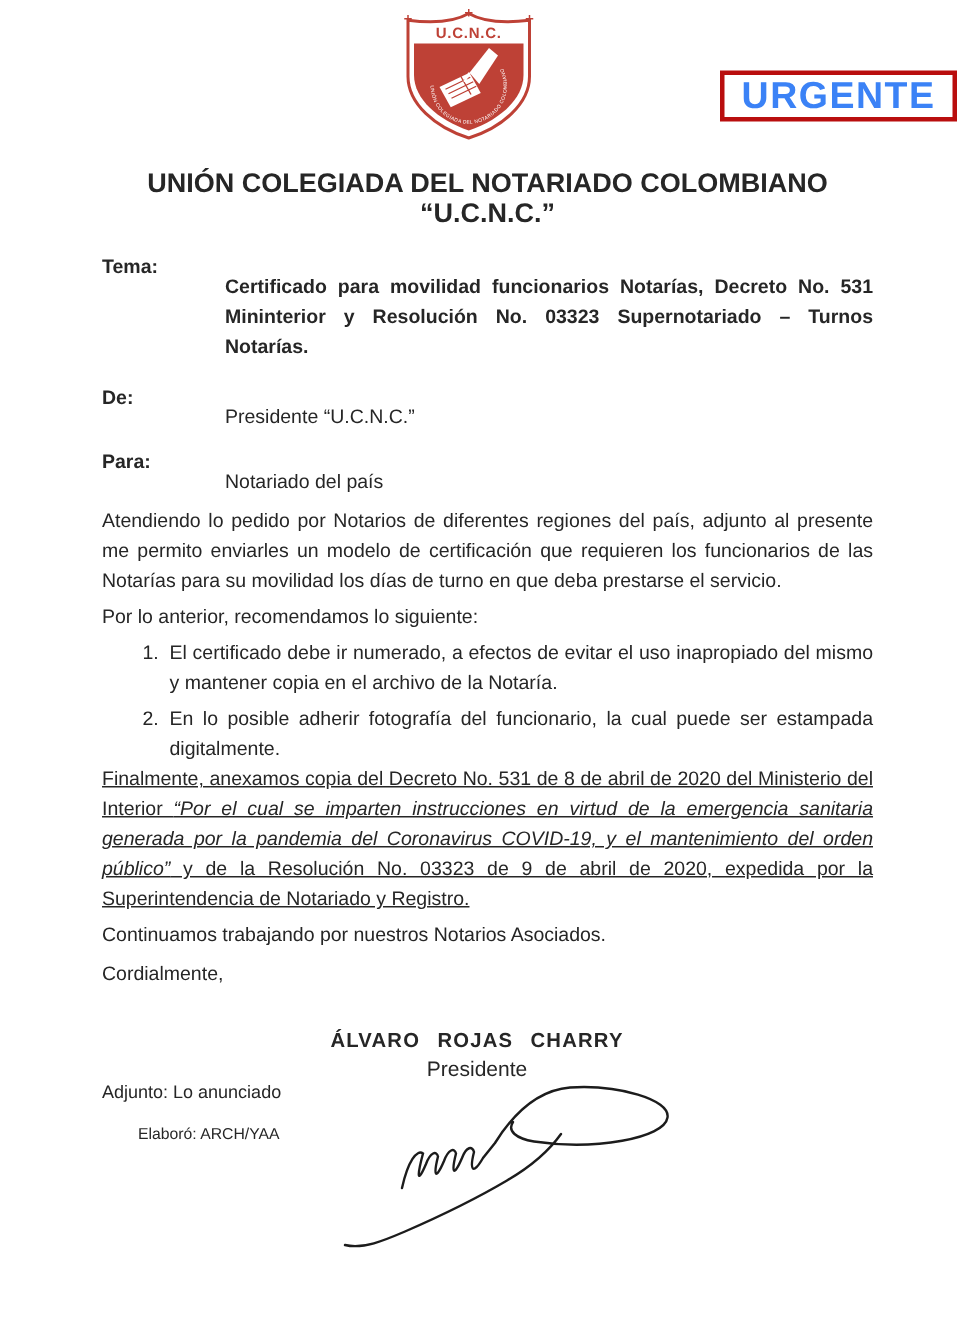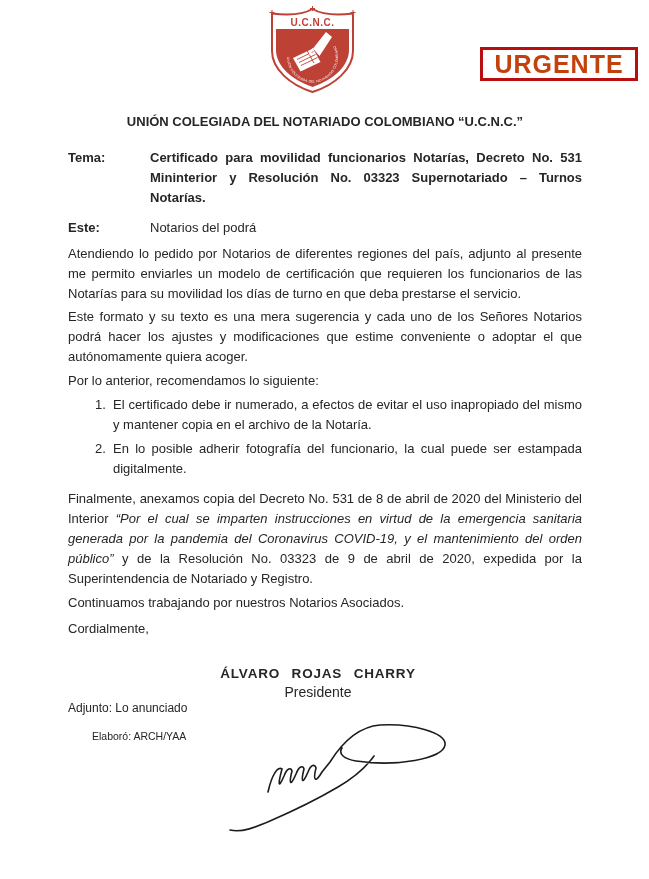--- a/index.html
+++ b/index.html
@@ -11,47 +11,47 @@
     font-size:13px; line-height:20px;
     color:#262626;
     overflow:hidden;
   }
   .content { padding:0 67px 0 68px; }
 
   
   .logo-wrap { position:absolute; left:267px; top:6px; width:91px; height:90px; }
   .urgente {
     position:absolute; left:480px; top:47px; width:152px; height:28px;
-    border:3px solid #b90e0e; color:#c2410c;
+    border:3px solid #b90e0e; color:#3b82f6;
     font-size:25px; font-weight:bold; line-height:28px;
     text-align:center; letter-spacing:1px;
   }
 
-  .title { margin:0; padding-top:112px; text-align:center; font-weight:bold; font-size:13px; }
+  .title { margin:0; padding-top:112px; text-align:center; font-weight:bold; font-size:18px; }
 
   .memo-row { display:flex; justify-content:space-between; margin-top:20px; }
   .memo-num { font-weight:bold; }
 
   .meta-row { display:flex; }
   .meta-row.tema { margin-top:16px; }
   .meta-row.de   { margin-top:14px; }
   .meta-row.para { margin-top:10px; }
   .meta-label { width:82px; flex:none; font-weight:bold; }
-  .meta-value { flex:1; }
+  .meta-value { flex:1;margin-top:13px; }
   .meta-value.bold { font-weight:bold; text-align:justify; }
 
   .salutation { margin-top:20px; }
   .para-j { text-align:justify; }
   .p1 { margin-top:6px; }
   .p2 { margin-top:3px; }
   .p3 { margin-top:4px; }
   .list-item { display:flex; padding-left:27px; margin-top:4px; }
   .list-num { width:18px; flex:none; }
   .list-text { flex:1; text-align:justify; }
-  .p4 { margin-top:10px; }
+  .p4 { margin-top:0px;text-decoration:underline; }
   .p4 .it { font-style:italic; }
   .p5 { margin-top:4px; }
   .closing { margin-top:6px; }
 
   .sig-block { width:300px; margin:26px 0 0 100px; text-align:center; position:relative; }
   .sig-name { font-weight:bold; font-size:13.5px; line-height:18px; letter-spacing:0.8px; word-spacing:7px; }
   .sig-role { font-size:14px; line-height:18px;text-align:center; }
 
   .sig-scribble { position:absolute; left:198px; top:714px; width:270px; height:140px; pointer-events:none; }
 
@@ -94,30 +94,33 @@
   <div class="content">
 
     <div class="title">UNIÓN COLEGIADA DEL NOTARIADO COLOMBIANO “U.C.N.C.”</div>
 
 
     <div class="meta-row tema">
       <span class="meta-label">Tema:</span>
       <span class="meta-value bold">Certificado para movilidad funcionarios Notarías, Decreto No. 531 Mininterior y Resolución No. 03323 Supernotariado – Turnos Notarías.</span>
     </div>
 
+    <div class="meta-row de">
+      <span class="meta-label">De:</span>
+      <span class="meta-value">Presidente “U.C.N.C.”</span>
+    </div>
 
     <div class="meta-row para">
-      <span class="meta-label">Este:</span>
-      <span class="meta-value">Notarios del podrá</span>
+      <span class="meta-label">Para:</span>
+      <span class="meta-value">Notariado del país</span>
     </div>
 
 
     <div class="para-j p1">Atendiendo lo pedido por Notarios de diferentes regiones del país, adjunto al presente me permito enviarles un modelo de certificación que requieren los funcionarios de las Notarías para su movilidad los días de turno en que deba prestarse el servicio.</div>
 
-    <div class="para-j p2">Este formato y su texto es una mera sugerencia y cada uno de los Señores Notarios podrá hacer los ajustes y modificaciones que estime conveniente o adoptar el que autónomamente quiera acoger.</div>
 
     <div class="p3">Por lo anterior, recomendamos lo siguiente:</div>
 
     <div class="list-item">
       <span class="list-num">1.</span>
       <span class="list-text">El certificado debe ir numerado, a efectos de evitar el uso inapropiado del mismo y mantener copia en el archivo de la Notaría.</span>
     </div>
 
     <div class="list-item">
       <span class="list-num">2.</span>

